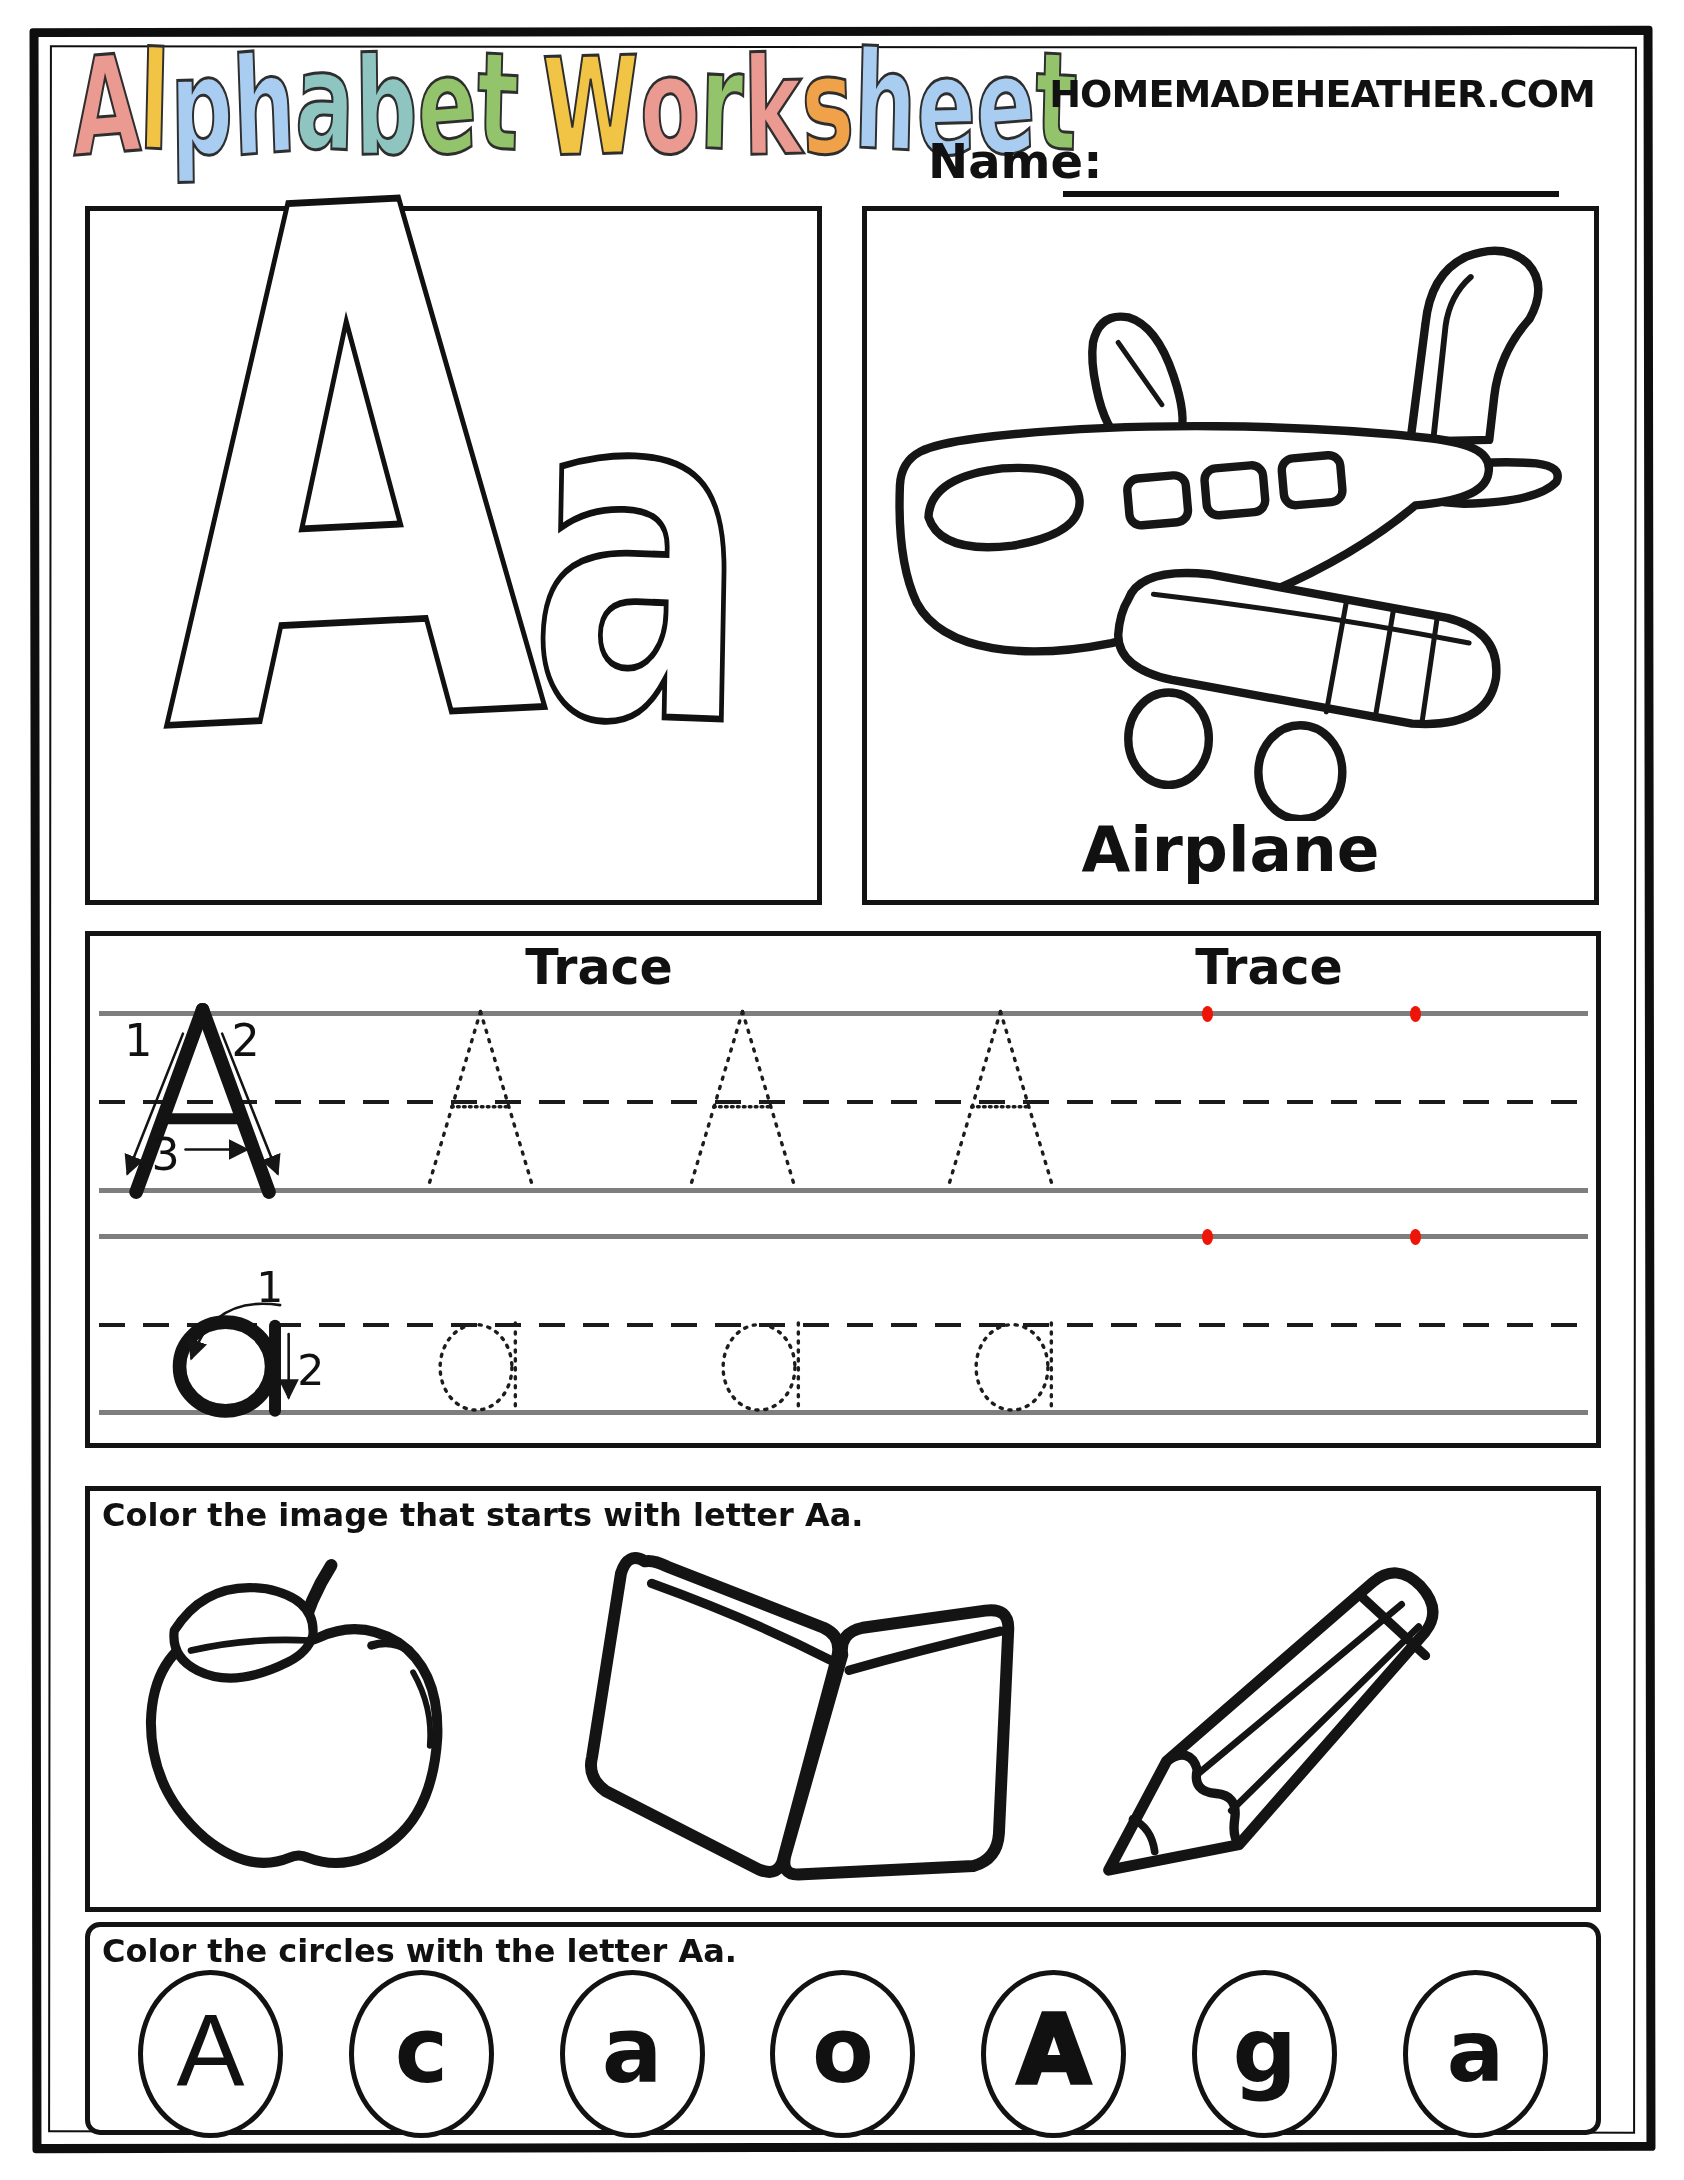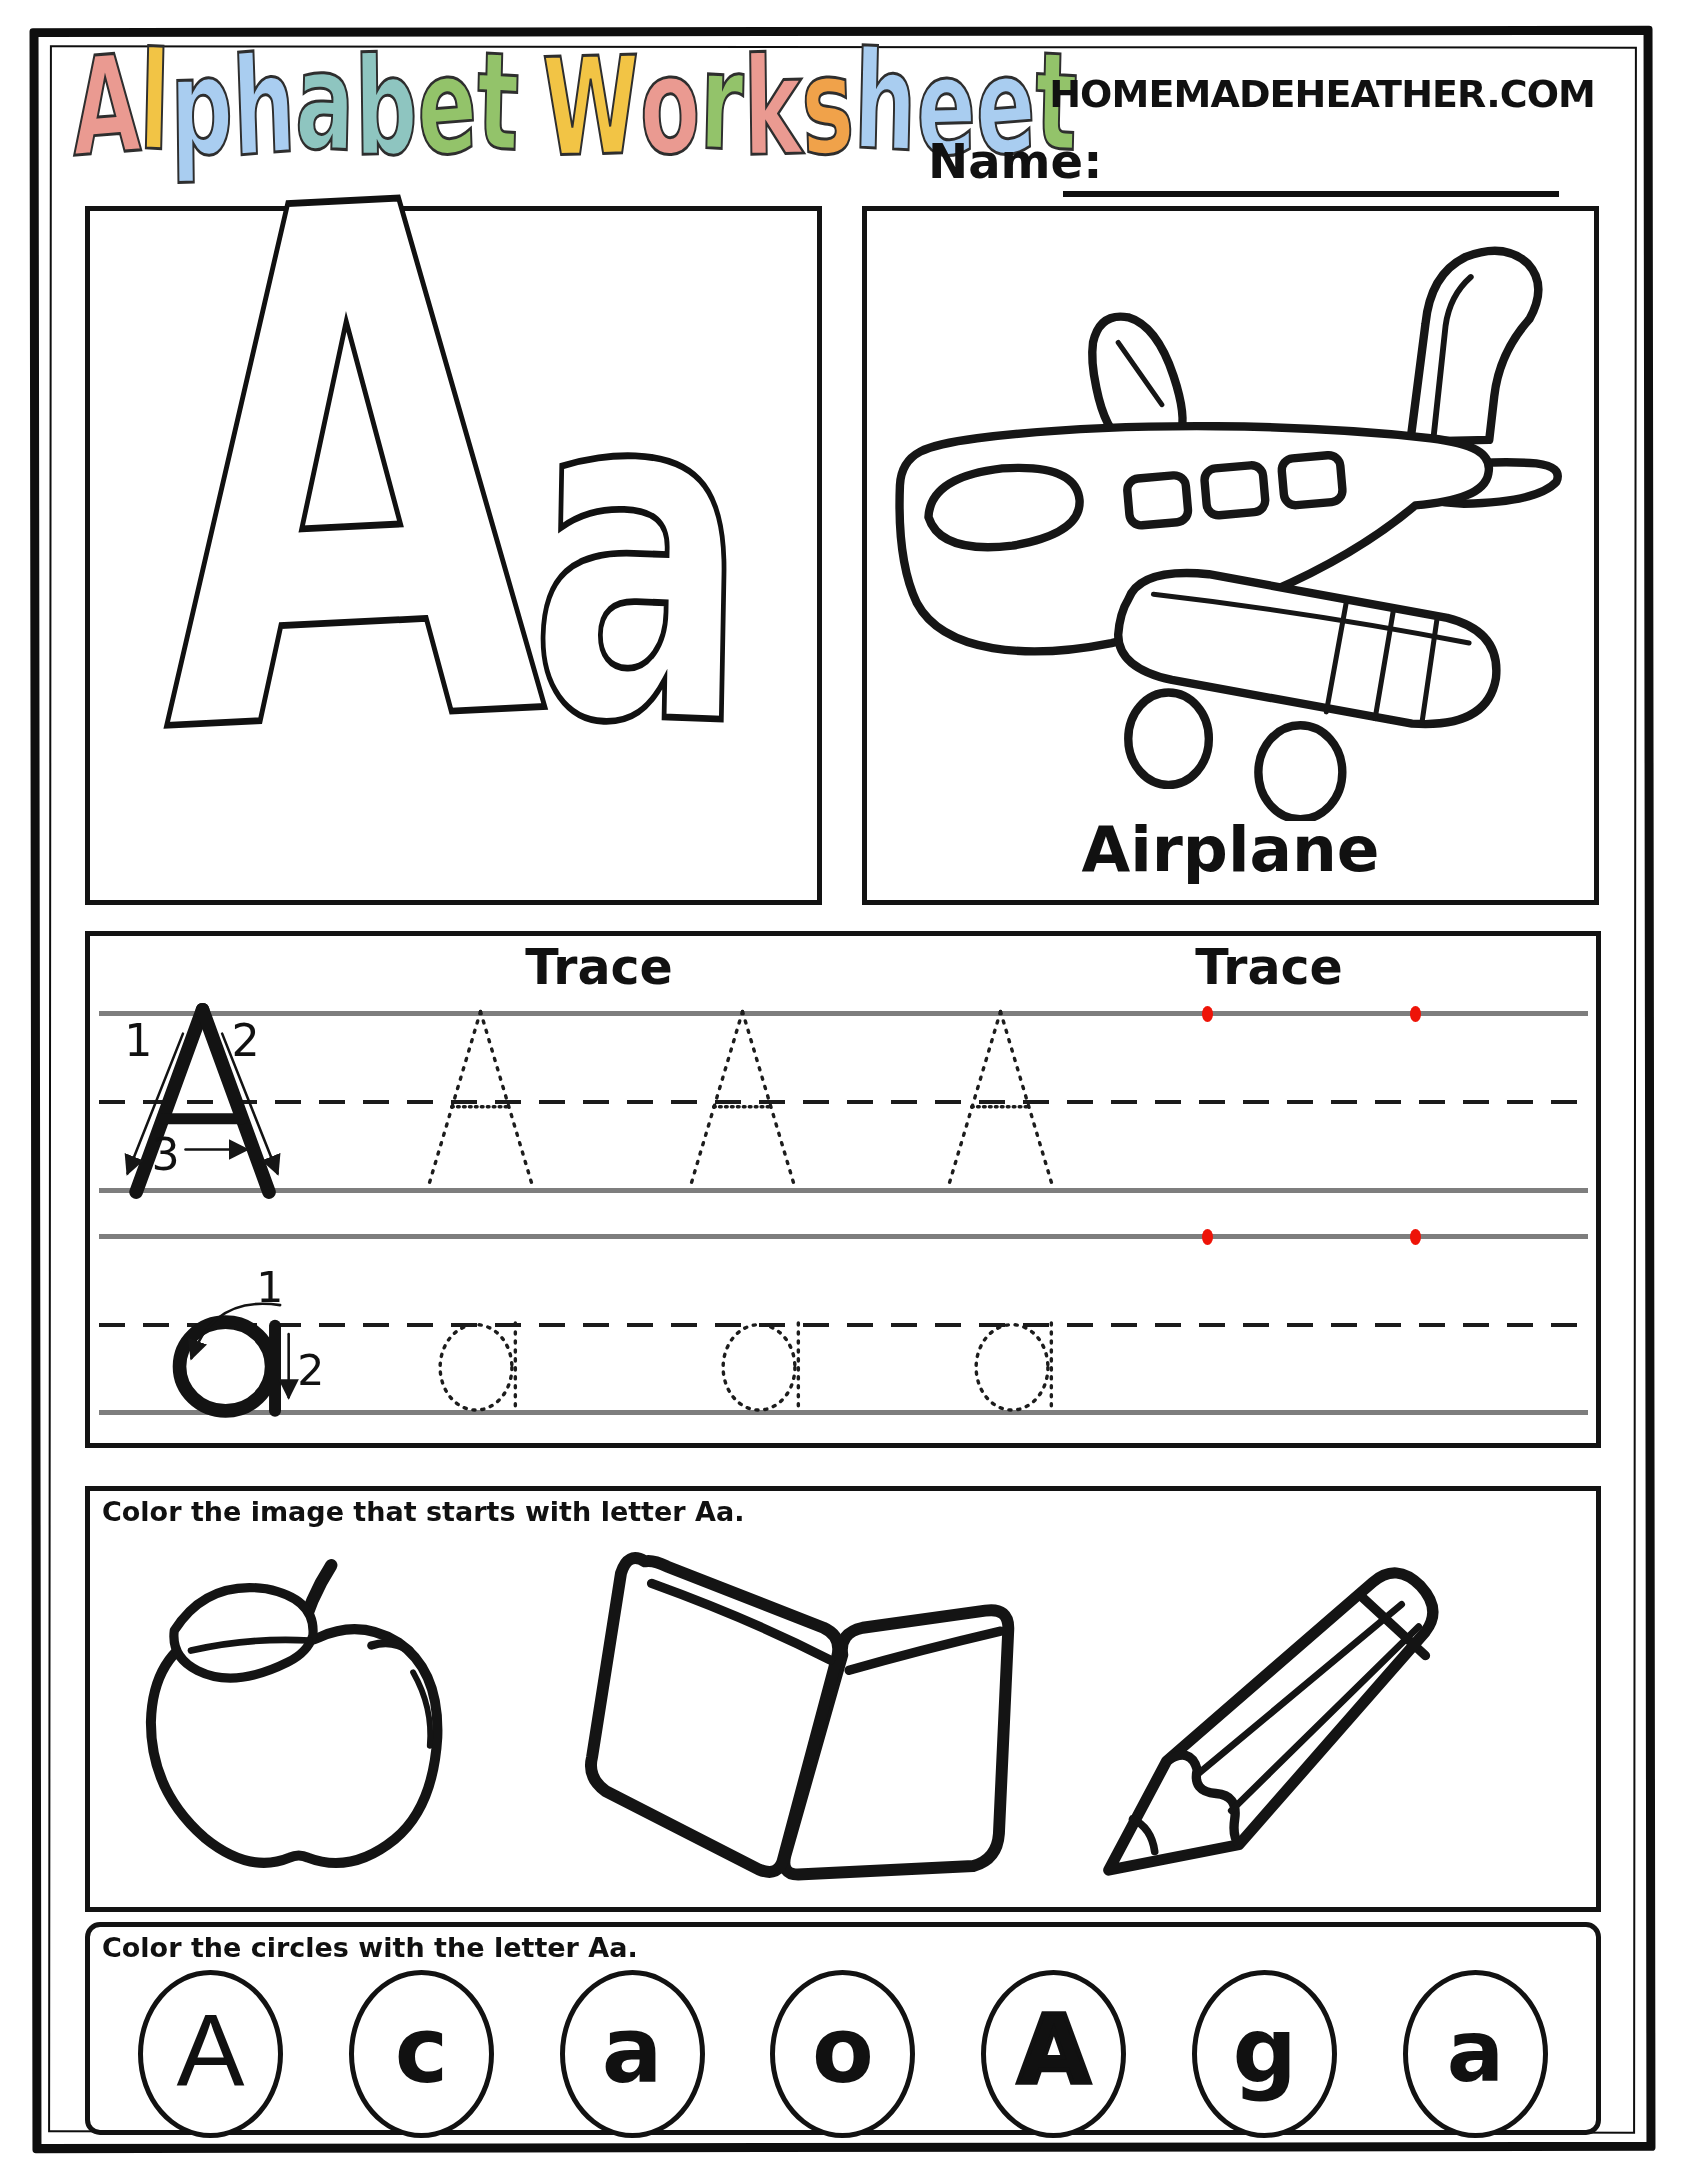--- a/index.html
+++ b/index.html
@@ -46,21 +46,21 @@
   #write-head{left:1179px;}
   .ln-solid{position:absolute;left:8.5px;right:8.5px;height:5.1px;background:#7e7e7e;}
   .ln-dash{position:absolute;left:8.5px;right:8.5px;height:4.3px;
            background:repeating-linear-gradient(90deg,#1b1b1b 0 25.6px,transparent 25.6px 44px);}
   .dot{position:absolute;width:11px;height:16px;border-radius:50%;}
   svg text{font-family:"DejaVu Sans",sans-serif;}
 
   
   #colorimg{left:85px;top:1486px;width:1506px;height:416px;}
   #circlesbox{left:85px;top:1922px;width:1506px;height:203px;border-radius:15px;}
-  .instr{position:absolute;left:12px;top:5.1px;font-size:27px;font-weight:600;}
+  .instr{position:absolute;left:12px;top:5.1px;font-size:32px;font-weight:600;}
   .circle-row{position:absolute;left:48px;right:48px;top:43px;display:flex;justify-content:space-between;}
   .circ{width:135px;height:158px;border:5.1px solid #121212;border-radius:50%;
         display:flex;align-items:center;justify-content:center;background:#fff;}
   .cl{font-size:90px;font-weight:bold;line-height:1;transform:translateY(-3.4px);}
   .circ:nth-child(1) .cl{font-family:"Liberation Sans",sans-serif;font-weight:400;font-size:102px;}
   .circ:nth-child(5) .cl{-webkit-text-stroke:4.3px #111;font-size:94px;}
   .circ:nth-child(7) .cl{font-size:85px;}
   .art{position:absolute;}
 </style>
 </head>

